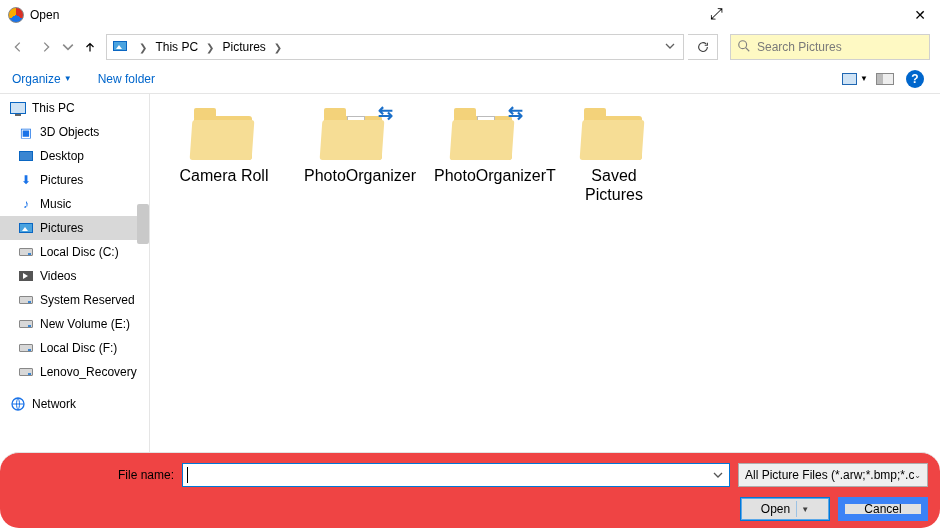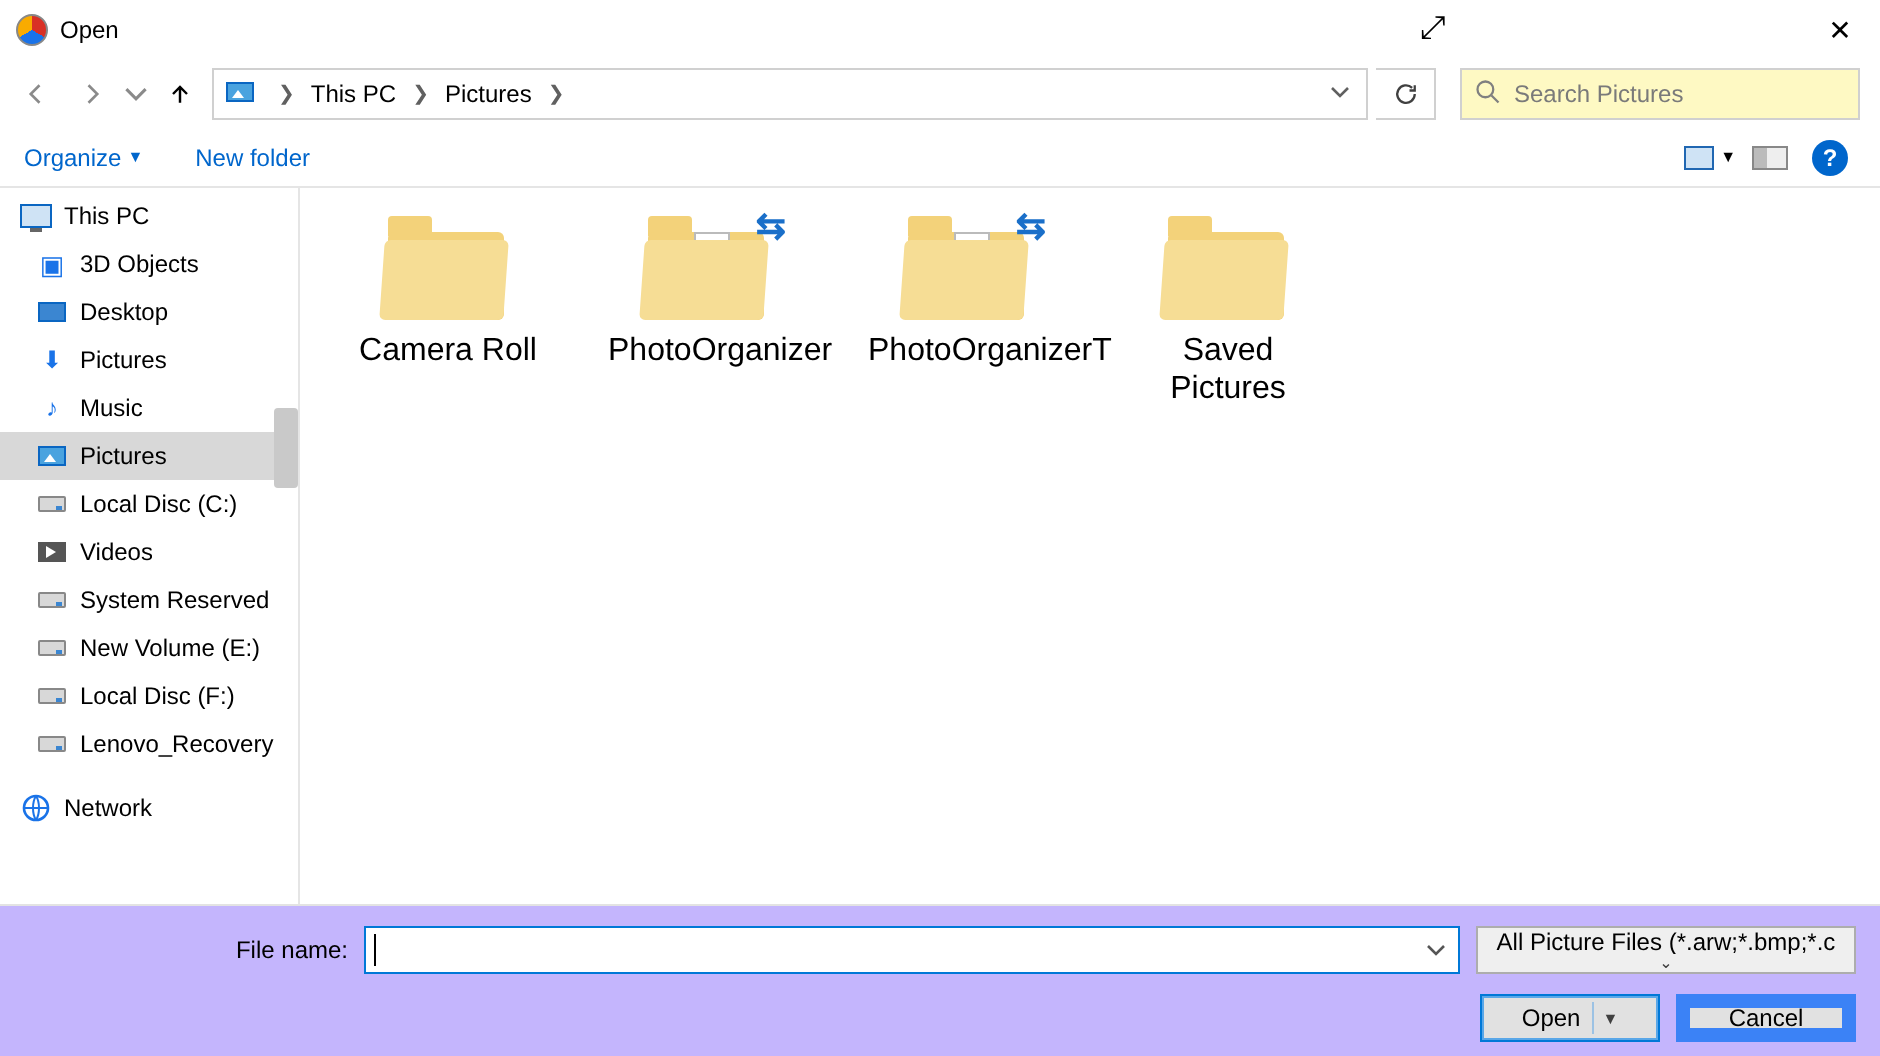--- a/index.html
+++ b/index.html
@@ -68,27 +68,27 @@
   .folder .fname { font-size:16px; text-align:center; line-height:1.2; max-width:100px; }
   .big-folder { width:66px; height:52px; position:relative; }
   .big-folder .back { position:absolute; left:3px; bottom:0; width:58px; height:44px; background:#f3d27a; border-radius:3px; }
   .big-folder .tab  { position:absolute; left:3px; top:0; width:22px; height:10px; background:#f3d27a; border-radius:2px 2px 0 0; }
   .big-folder .front{ position:absolute; left:0; bottom:0; width:62px; height:40px; background:#f6dd95; border-radius:3px; transform:skewX(-4deg); }
   .big-folder .sheet{ position:absolute; left:26px; bottom:4px; width:18px; height:40px; background:#fff; border:1px solid #bbb; }
   .big-folder .sheet::before{content:"";position:absolute;left:3px;top:4px;width:11px;height:30px;background:repeating-linear-gradient(#6aa7d6 0 2px, transparent 2px 5px);}
   .big-folder .sync { position:absolute; right:-6px; top:-6px; font-size:18px; color:#1a6fc9; font-weight:bold; }
 
   
-  .bottom { height:76px; background:#c4b5fd; border-top:1px solid #e3e3e3; padding:10px 12px 0 0; }
+  .bottom { height:76px; background:#ef4444; border-top:1px solid #e3e3e3; padding:10px 12px 0 0;border-radius:19px; }
   .row1 { display:flex; align-items:center; }
   .fn-label { width:182px; text-align:right; padding-right:8px; }
   .fn-input { flex:1; height:24px; border:1px solid #0078d7; background:#fff; display:flex; align-items:center; }
   .fn-input .caret { width:1px; height:16px; background:#000; margin-left:4px; }
   .fn-drop { width:22px; display:flex; align-items:center; justify-content:center; color:#555; border-left:0; }
-  .filter { width:190px; height:24px; margin-left:8px; border:1px solid #adadad; background:#efefef; display:flex; align-items:center; padding:0 6px; justify-content:space-between;flex-direction:column; }
+  .filter { width:190px; height:24px; margin-left:8px; border:1px solid #adadad; background:#efefef; display:flex; align-items:center; padding:0 6px; justify-content:space-between; }
   .row2 { display:flex; justify-content:flex-end; gap:8px; padding:10px 0 0 0; }
   .btn { width:90px; height:24px; border:7px solid #3b82f6; background:#e1e1e1; display:flex; align-items:center; justify-content:center; }
   .btn.primary { border:1px solid #0078d7; box-shadow: inset 0 0 0 1px #5aa7e8; }
   .dd-glyph { font-size:8px; color:#404040; }
 
   .view-icon-a{width:18px;height:12px;border:1px solid #2067b2;background:linear-gradient(#cfe3f5,#cfe3f5);} 
   .view-icon-b{width:18px;height:12px;border:1px solid #888;background:linear-gradient(90deg,#bbb 0 40%, #eee 40% 100%);}
 </style>
 </head>
 <body>

